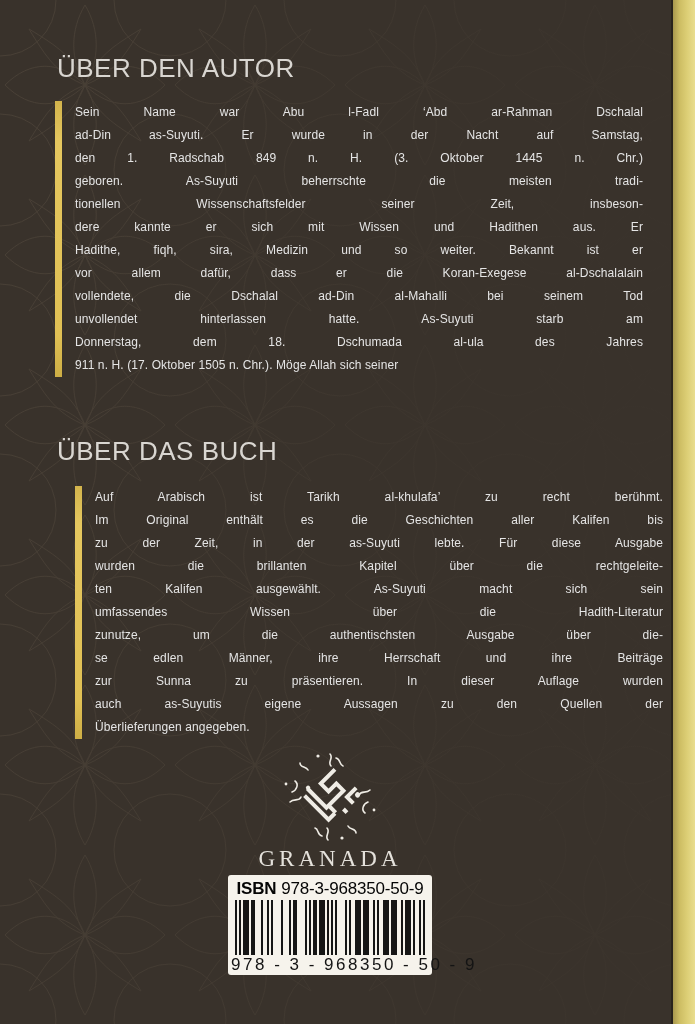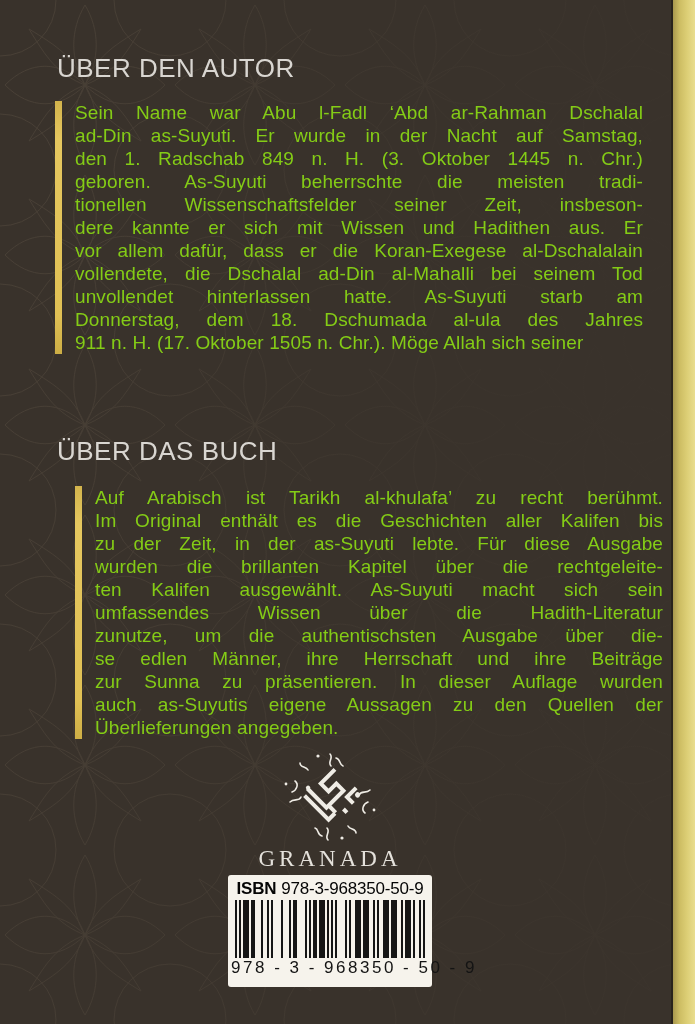--- a/index.html
+++ b/index.html
@@ -46,22 +46,22 @@
   }
   #para-autor { top: 101px; }
   #para-buch  { top: 486px; padding-left: 20px; }
   .accent-bar {
     width: 7px; flex: 0 0 7px;
     margin-right: 13px;
     background: linear-gradient(to bottom, #d3b44c, #e5c75f 15%, #e0c054 85%, #cdae45);
   }
   .para {
     width: 568px;
-    color: #84cc16;
-    font-size: 19px;
+    color: #e5e5e5;
+    font-size: 12px;
     line-height: 23px;
     letter-spacing: 0.1px;
   }
   .para .line {
     text-align: justify;
     text-align-last: justify;
     white-space: nowrap;
     overflow: hidden;
   }
   .para .line:last-child { text-align-last: left; }
@@ -75,21 +75,21 @@
   .publisher-name {
     margin-top: 2px;
     font-family: "Liberation Serif", serif;
     font-size: 23px;
     letter-spacing: 4px;
     color: #e4e1db;
   }
 
   .isbn-panel {
     position: absolute; left: 228px; top: 875px;
-    width: 204px; height: 112px;
+    width: 204px; height: 100px;
     background: #f6f3ec;
     border-radius: 3px;
     box-sizing: border-box;
     padding: 4px 7px 0 7px;
     display: flex; flex-direction: column; align-items: center;
   }
   .isbn-line {
     display: flex; gap: 5px; align-items: baseline;
     font-size: 17px; color: #050505;
     letter-spacing: -0.2px;
@@ -138,20 +138,21 @@
   <div class="heading" id="heading-autor">ÜBER DEN AUTOR</div>
   <div class="para-row" id="para-autor">
     <div class="accent-bar"></div>
     <div class="para">
         <div class="line">Sein Name war Abu l-Fadl ‘Abd ar-Rahman Dschalal</div>
         <div class="line">ad-Din as-Suyuti. Er wurde in der Nacht auf Samstag,</div>
         <div class="line">den 1. Radschab 849 n. H. (3. Oktober 1445 n. Chr.)</div>
         <div class="line">geboren. As-Suyuti beherrschte die meisten tradi-</div>
         <div class="line">tionellen Wissenschaftsfelder seiner Zeit, insbeson-</div>
         <div class="line">dere kannte er sich mit Wissen und Hadithen aus. Er</div>
+        <div class="line">Hadithe, fiqh, sira, Medizin und so weiter. Bekannt ist er</div>
         <div class="line">vor allem dafür, dass er die Koran-Exegese al-Dschalalain</div>
         <div class="line">vollendete, die Dschalal ad-Din al-Mahalli bei seinem Tod</div>
         <div class="line">unvollendet hinterlassen hatte. As-Suyuti starb am</div>
         <div class="line">Donnerstag, dem 18. Dschumada al-ula des Jahres</div>
         <div class="line">911 n. H. (17. Oktober 1505 n. Chr.). Möge Allah sich seiner</div>
       </div>
   </div>
 
   <div class="heading" id="heading-buch">ÜBER DAS BUCH</div>
   <div class="para-row" id="para-buch">

